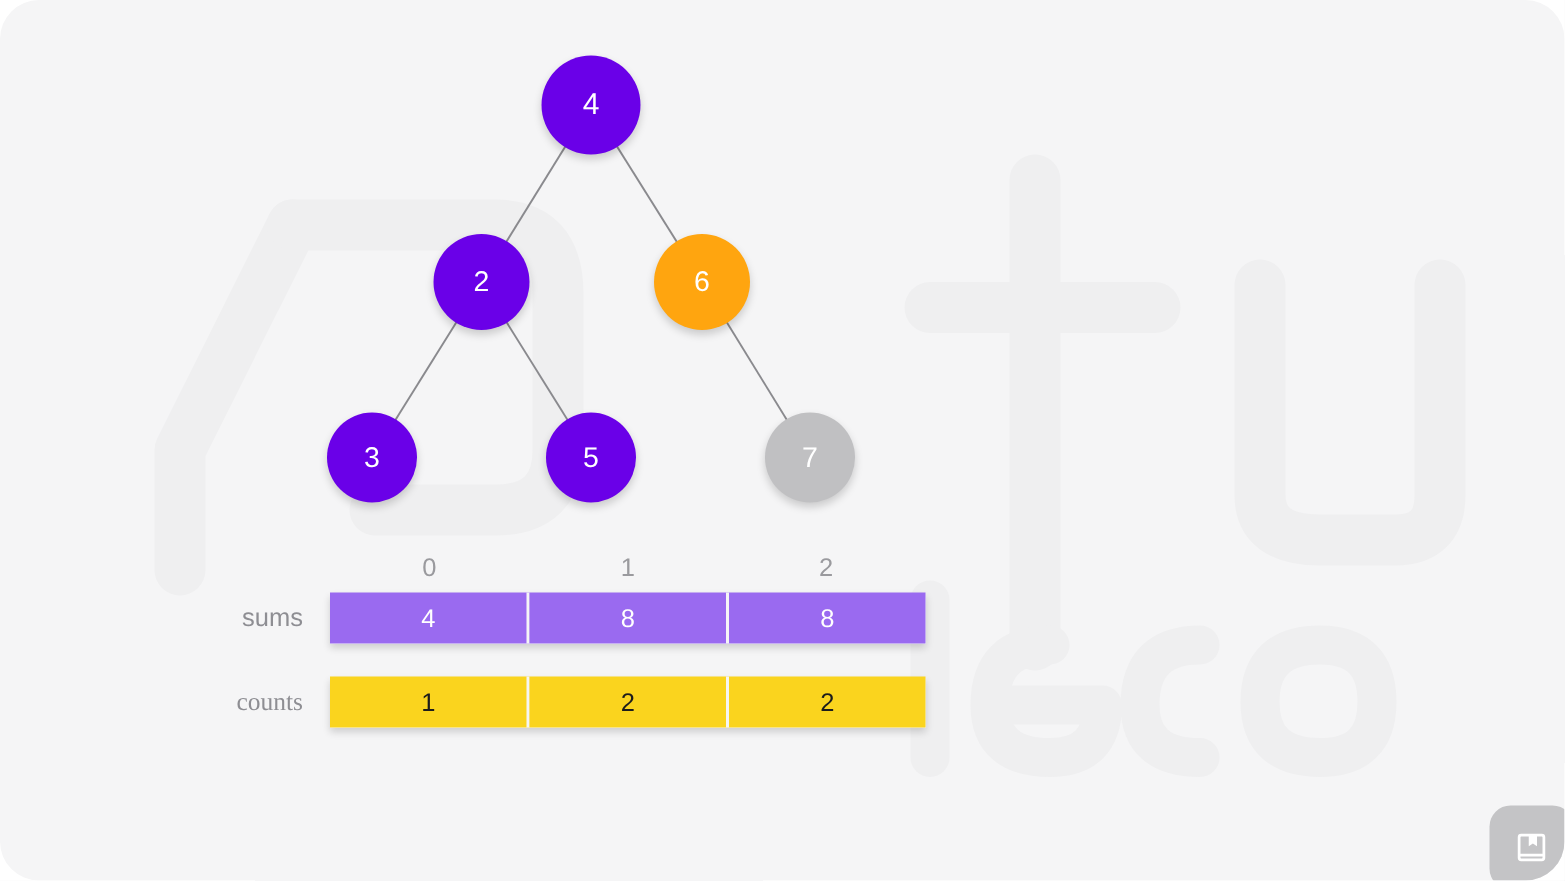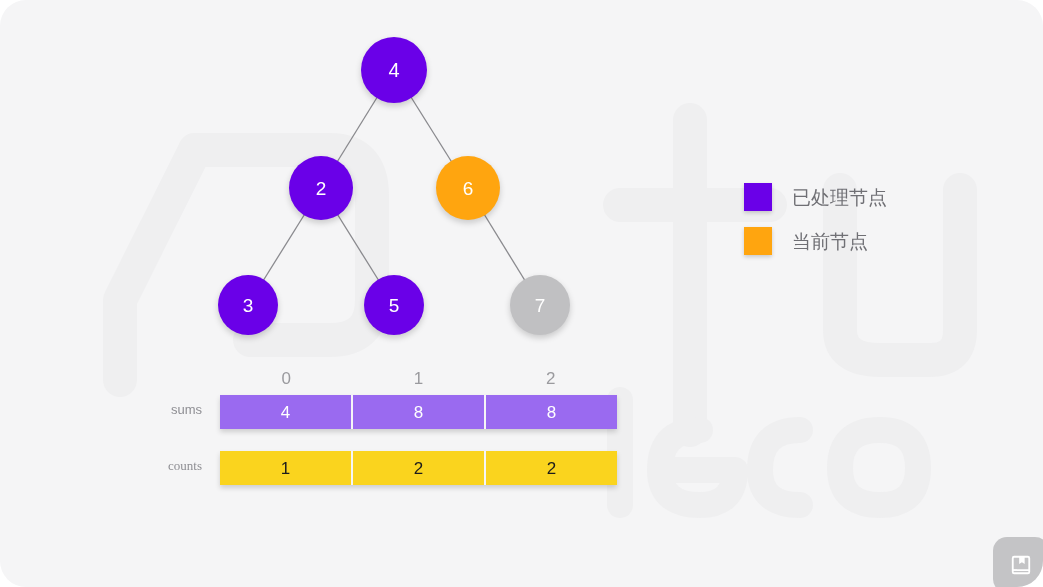--- a/index.html
+++ b/index.html
@@ -94,21 +94,21 @@
   }
   .cell:last-child { border-right: none; }
   .cell-sums   { background: #9a6af0; color: #ffffff; }
   .cell-counts { background: #fad41e; color: #1c1c1c; }
 
   .row-label {
     position: absolute;
     width: 150px;
     left: 52px;
     text-align: right;
-    font-size: 13px;
+    font-size: 17px;
     color: #8e8e93;
     line-height: 1;
   }
   #label-sums   { top: 33px; }
   #label-counts { top: 89px; font-family: Liberation Serif, serif; }
 
   
   #legend {
     position: absolute;
     left: 744px;
@@ -225,30 +225,20 @@
 
     <div class="row-label" id="label-counts">counts</div>
 
     <div class="array-row" id="row-counts">
       <div class="cell cell-counts">1</div>
       <div class="cell cell-counts">2</div>
       <div class="cell cell-counts">2</div>
     </div>
   </div>
 
-  <div id="legend">
-    <div class="legend-item">
-      <div class="legend-swatch" style="background:#6a00e8;"></div>
-      <div class="legend-text">已处理节点</div>
-    </div>
-    <div class="legend-item">
-      <div class="legend-swatch" style="background:#ffa50f;"></div>
-      <div class="legend-text">当前节点</div>
-    </div>
-  </div>
 
   <div id="corner-badge">
     <svg width="22" height="22" viewBox="0 0 24 24">
       <rect x="3" y="3" width="18" height="18" rx="1.5" fill="none" stroke="#ffffff" stroke-width="2"></rect>
       <path d="M10 3 L10 11 L13 9 L16 11 L16 3 Z" fill="#ffffff"></path>
       <line x1="3" y1="17.5" x2="21" y2="17.5" stroke="#ffffff" stroke-width="2"></line>
     </svg>
   </div>
 
 </div>

